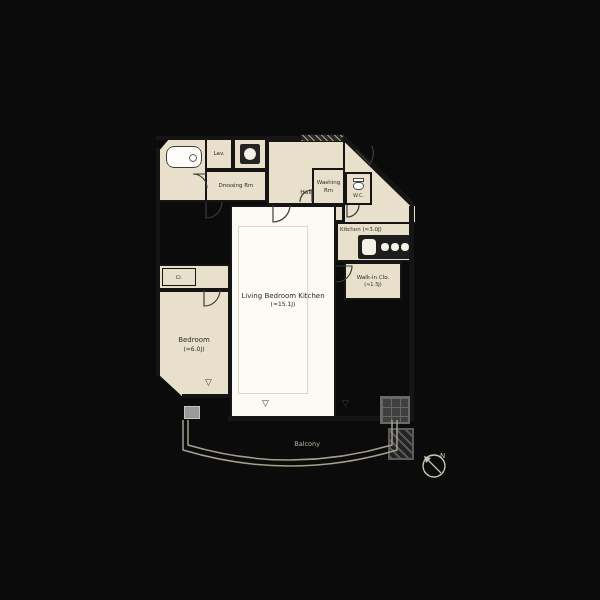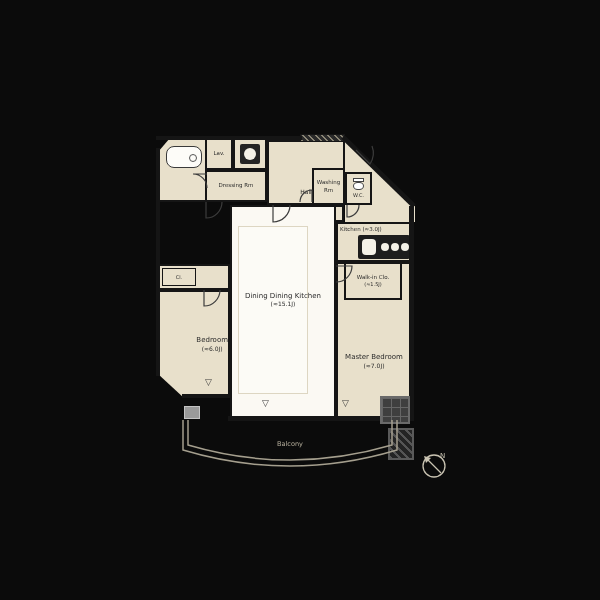--- a/index.html
+++ b/index.html
@@ -10,21 +10,21 @@
   .ldk{background:#fbf9f3;}
   .rlabel{text-align:center;color:#2b2b2b;line-height:1.3;}
   .rname{display:block;font-size:7px;}
   .rarea{display:block;font-size:6px;}
   .small .rname{font-size:5.5px;}
   .small .rarea{font-size:5px;}
   .tiny{font-size:5.5px;color:#2b2b2b;}
   .abslabel{position:absolute;text-align:center;color:#2b2b2b;}
   .owall{position:absolute;background:#151515;}
   .vent{position:absolute;font-size:9px;color:#3a3a3a;line-height:1;}
-  .grayline{color:#b5ae9c;}
+  .grayline{color:#b5ae9c;text-align:right;}
   svg{position:absolute;left:0;top:0;pointer-events:none;}
 </style>
 </head>
 <body>
 
 <div id="stage">
 
   <div class="room" style="left:345px;top:140px;width:70px;height:82px;border:none;
               clip-path:polygon(0 0,100% 81%,100% 100%,0 100%);"></div>
 
@@ -85,51 +85,45 @@
     <div style="position:absolute;left:20px;top:11px;width:52px;height:24px;background:#1d1d1d;border-radius:2px;">
       <div style="position:absolute;left:4px;top:4px;width:14px;height:16px;background:#f4f1e7;border-radius:4px;"></div>
       <div style="position:absolute;left:22px;top:0;width:30px;height:24px;">
         <div style="position:absolute;left:1px;top:8px;width:8px;height:8px;background:#f4f1e7;border-radius:50%;"></div>
         <div style="position:absolute;left:11px;top:8px;width:8px;height:8px;background:#f4f1e7;border-radius:50%;"></div>
         <div style="position:absolute;left:21px;top:8px;width:8px;height:8px;background:#f4f1e7;border-radius:50%;"></div>
       </div>
     </div>
   </div>
 
-  <div class="room" style="left:336px;top:262px;width:76px;height:158px;padding-top:40px;">
-    <div class="rlabel">
-      <span class="rname">Master Bedroom</span>
-      <span class="rarea">(≈7.0J)</span>
-    </div>
-  </div>
 
   <div class="room small" style="left:344px;top:262px;width:58px;height:38px;">
     <div class="rlabel">
       <span class="rname">Walk-in Clo.</span>
       <span class="rarea">(≈1.5J)</span>
     </div>
   </div>
 
   <div class="room ldk" style="left:230px;top:205px;width:106px;height:215px;"></div>
   <div style="position:absolute;left:238px;top:226px;width:70px;height:168px;background:#fcfbf6;
               border:1px solid #ddd6c2;box-sizing:border-box;"></div>
   <div class="abslabel" style="left:230px;top:292px;width:106px;">
-    <span class="rname" style="display:block;font-size:7px;">Dining Dining Kitchen</span>
+    <span class="rname" style="display:block;font-size:7px;">Living Bedroom Kitchen</span>
     <span class="rarea" style="display:block;font-size:6px;">(≈15.1J)</span>
   </div>
 
 
   <div class="room" style="left:158px;top:264px;width:72px;height:26px;justify-content:flex-start;">
     <div class="room" style="left:2px;top:2px;width:34px;height:18px;border-width:1.5px;">
       <span class="tiny" style="font-size:5px;">Cl.</span>
     </div>
   </div>
 
   <div class="room" style="left:158px;top:290px;width:72px;height:108px;
-              clip-path:polygon(0 0,100% 0,100% 100%,26px 100%,0 calc(100% - 24px));justify-content:flex-end;">
+              clip-path:polygon(0 0,100% 0,100% 100%,26px 100%,0 calc(100% - 24px));">
     <div class="rlabel">
       <span class="rname">Bedroom</span>
       <span class="rarea">(≈6.0J)</span>
     </div>
   </div>
 
   <div style="position:absolute;left:300px;top:134px;width:45px;height:8px;
               background:repeating-linear-gradient(45deg,#8a8575 0 1.5px,#2a2a2a 1.5px 4.5px);
               border:1px solid #151515;box-sizing:border-box;"></div>
 

